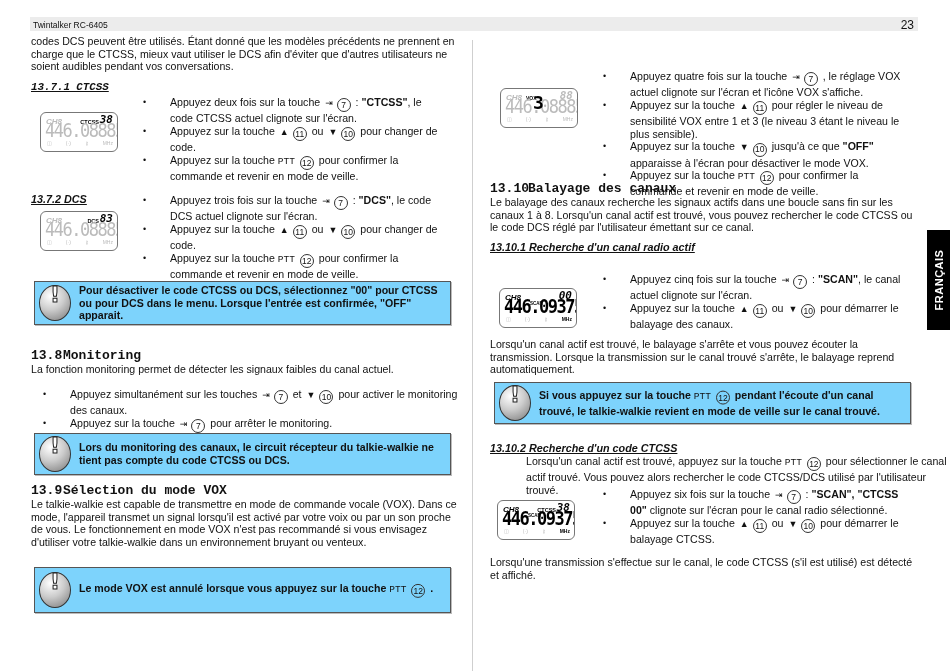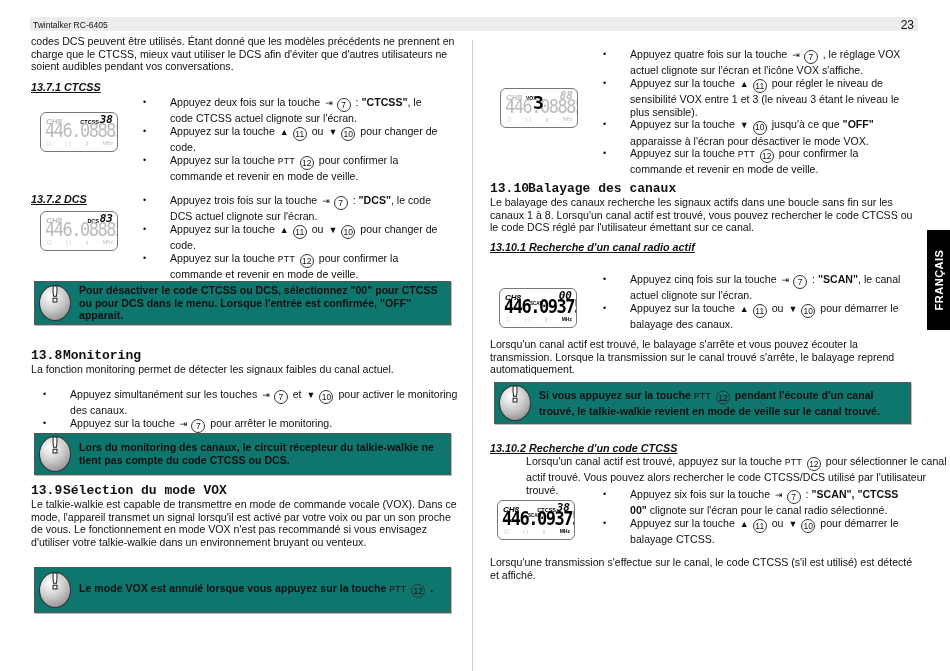--- a/index.html
+++ b/index.html
@@ -19,21 +19,21 @@
   .h2 .num { display:inline-block; width:32px; }
   ul.bl { list-style:none; margin:0; padding:0; }
   ul.bl li { position:relative; padding-left:27px; }
   ul.bl li::before { content:"•"; position:absolute; left:0; top:0; font-size:9px; }
   .key { display:inline-block; font-size:9px; margin:0 2px; }
   .circ { display:inline-flex; align-items:center; justify-content:center; width:12px; height:12px;
           border:1px solid #333; border-radius:50%; font-size:8.5px; line-height:1; vertical-align:-2px; margin:0 2px; }
   .arrow { font-size:9px; margin:0 2px; }
   .ptt { font-family:"Liberation Mono", monospace; font-size:9.5px; }
   b { font-weight:bold; }
-  .note { position:absolute; border:1px solid #555; box-shadow:1px 1px 0 #bbb; background:#0f766e; }
+  .note { position:absolute; border:1px solid #555; box-shadow:1px 1px 0 #bbb; background:#7dd3fc; }
   .note .ico { position:absolute; left:4px; top:50%; transform:translateY(-50%); width:30px; height:34px;
                border-radius:50%; border:1.5px solid #333;
                background:radial-gradient(circle at 35% 30%, #fff 0%, #ccc 45%, #777 100%); }
   .note .ico::after { content:"!"; position:absolute; left:0; right:0; top:3px; text-align:center;
                font-weight:bold; font-size:22px; color:#fff; -webkit-text-stroke:1px #222; font-family:"DejaVu Sans", sans-serif; }
   .note .txt { position:absolute; left:44px; right:6px; top:50%; transform:translateY(-50%); font-weight:bold; font-size:10.6px; }
   .lcd { position:absolute; width:76px; height:38px; border:1px solid #777; border-radius:6px; background:#fff; overflow:hidden; }
   .lcd .ch { position:absolute; left:5px; top:3px; font-size:8px; font-weight:bold; font-style:italic; color:#bbb; }
   .lcd .ch.on { color:#000; }
   .lcd .lbl { position:absolute; right:18px; top:3px; font-size:5.5px; font-weight:bold; color:#000; }
@@ -55,21 +55,21 @@
   <span class="hdr-left">Twintalker RC-6405</span>
   <span class="hdr-right">23</span>
 </div>
 <div class="divider"></div>
 <div class="tab">
     <span>FRANÇAIS</span>
   </div>
 
 <p class="blk para" style="left:31px; top:35px; width:430px;">codes DCS peuvent être utilisés. Étant donné que les modèles précédents ne prennent en charge que le CTCSS, mieux vaut utiliser le DCS afin d'éviter que d'autres utilisateurs ne soient audibles pendant vos conversations.</p>
 
-<div class="blk h3" style="left:31px; top:81px;">13.7.1 CTCSS</div>
+<div class="blk h3" style="left:31px; top:81px;font-family:Liberation Mono, monospace;">13.7.1 CTCSS</div>
 <div class="lcd" style="left:40px; top:112px;">
   <span class="ch">CH8</span>
   <span class="lbl">CTCSS</span>
   <span class="code">38</span>
   <span class="freq">446.08885</span>
   <span class="bot">
       <span>◫</span>
       <span>(·)</span>
       <span>⚷</span>
       <span class="mhz">MHz</span>
@@ -131,21 +131,21 @@
   <span class="code off">88</span>
   <span class="freq">446.08885</span>
   <span class="mid">3</span>
   <span class="bot">
       <span>◫</span>
       <span>(·)</span>
       <span>⚷</span>
       <span class="mhz">MHz</span>
     </span>
 </div>
-<ul class="blk bl" style="left:603px; top:48px; width:300px;">
+<ul class="blk bl" style="left:603px; top:70px; width:300px;">
   <li><span>Appuyez quatre fois sur la touche</span> <span class="key">⇥</span><span class="circ">7</span> <span>, le réglage VOX actuel clignote sur l'écran et l'icône VOX s'affiche.</span></li>
   <li><span>Appuyez sur la touche</span> <span class="arrow">▲</span><span class="circ">11</span> <span>pour régler le niveau de sensibilité VOX entre 1 et 3 (le niveau 3 étant le niveau le plus sensible).</span></li>
   <li><span>Appuyez sur la touche</span> <span class="arrow">▼</span><span class="circ">10</span> <span>jusqu'à ce que</span> <b>"OFF"</b> <span>apparaisse à l'écran pour désactiver le mode VOX.</span></li>
   <li><span>Appuyez sur la touche</span> <span class="ptt">PTT</span> <span class="circ">12</span> <span>pour confirmer la commande et revenir en mode de veille.</span></li>
 </ul>
 
 <div class="blk h2" style="left:490px; top:183px;"><span class="num" style="width:38px">13.10</span><span>Balayage des canaux</span></div>
 <p class="blk para" style="left:490px; top:196px; width:430px;">Le balayage des canaux recherche les signaux actifs dans une boucle sans fin sur les canaux 1 à 8. Lorsqu'un canal actif est trouvé, vous pouvez rechercher le code CTCSS ou le code DCS réglé par l'utilisateur émettant sur ce canal.</p>
 
 <div class="blk h3" style="left:490px; top:241px;">13.10.1 Recherche d'un canal radio actif</div>

